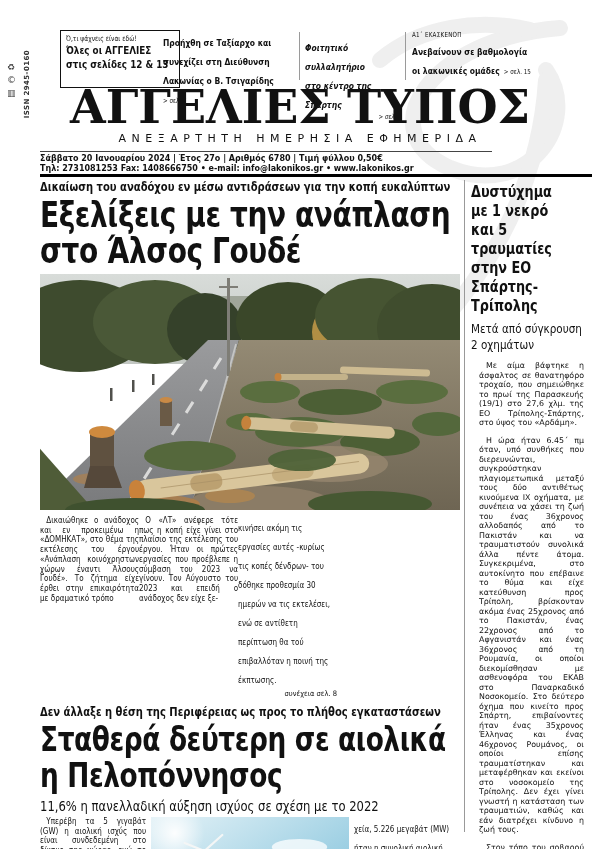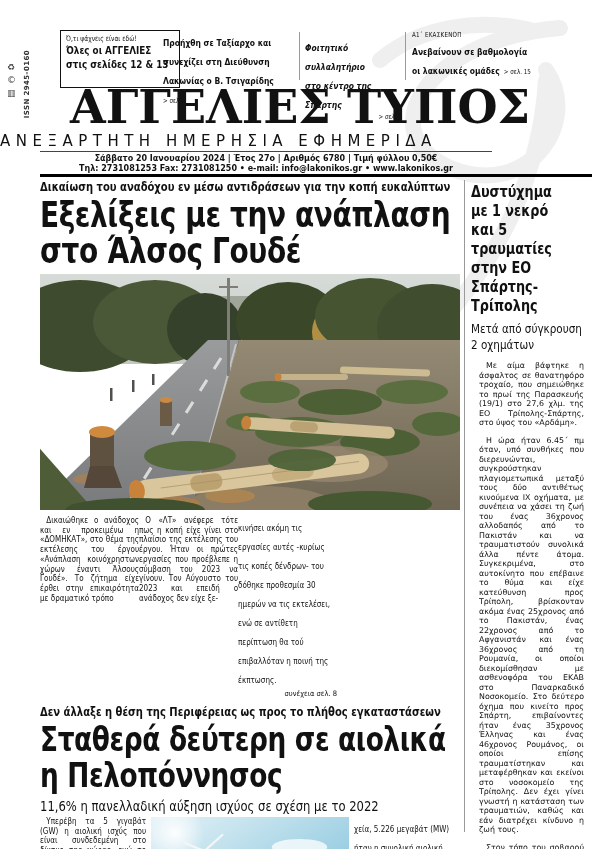--- a/index.html
+++ b/index.html
@@ -32,23 +32,23 @@
   .b4{left:412px;top:31px;width:180px;}
   .pg{font-size:7px;font-weight:400;white-space:nowrap;}
   .pg-right{display:block;text-align:right;margin-top:1px;}
   .b4-kicker{font-size:7px;font-weight:400;letter-spacing:.3px;margin-bottom:1px;}
   .vdiv{position:absolute;top:32px;width:1px;height:48px;background:#9a9a9a;}
   .vd1{left:299px;} .vd2{left:405px;}
 
   
   .mast-title{position:absolute;top:84px;left:0;right:0;text-align:center;
               font-family:"DejaVu Serif","Liberation Serif",serif;font-weight:700;font-size:46px;line-height:1;}
-  .tagline{position:absolute;top:132px;left:0;right:0;text-align:left;font-size:15px;letter-spacing:5.5px;font-weight:500;}
+  .tagline{position:absolute;top:132px;left:0;right:0;text-align:center;font-size:11px;letter-spacing:5.5px;font-weight:500;}
   .thin-rule{position:absolute;left:40px;width:452px;top:151px;height:1px;background:#444;}
-  .dateline{position:absolute;left:40px;width:452px;top:154px;text-align:center;font-size:8px;font-weight:700;line-height:9.5px;}
+  .dateline{position:absolute;left:40px;width:452px;top:154px;font-size:8px;font-weight:700;line-height:9.5px;}
   .thick-rule{position:absolute;left:40px;right:8px;top:174px;height:2.5px;background:#000;}
   .vsep{position:absolute;left:464px;top:180px;height:652px;width:1px;background:#999;}
 
   
   .main{position:absolute;left:40px;top:180px;width:420px;}
   .kicker{font-size:12.5px;font-weight:700;line-height:14px;}
   .hl{font-size:35px;font-weight:700;line-height:36px;letter-spacing:-.5px;margin:3px 0 0 0;white-space:pre-line;}
   .hl2{font-size:33px;}
   .lead-photo{width:420px;height:236px;margin-top:5px;}
   .cols4{display:flex;margin-top:6px;}
@@ -120,21 +120,21 @@
 οι λακωνικές ομάδες</span>
       <span class="pg">&gt; σελ. 15</span>
     </div>
   </div>
 
   <div class="mast-title">ΑΓΓΕΛΙΕΣ ΤΥΠΟΣ</div>
   <div class="tagline">ΑΝΕΞΑΡΤΗΤΗ ΗΜΕΡΗΣΙΑ ΕΦΗΜΕΡΙΔΑ</div>
   <div class="thin-rule"></div>
   <div class="dateline">
     <div>Σάββατο 20 Ιανουαρίου 2024 | Έτος 27ο | Αριθμός 6780 | Τιμή φύλλου 0,50€</div>
-    <div>Τηλ: 2731081253 Fax: 2731081250 • e-mail: info@lakonikos.gr • www.lakonikos.gr</div>
+    <div>Τηλ: 2731081253 Fax: 1408666750 • e-mail: info@lakonikos.gr • www.lakonikos.gr</div>
   </div>
   <div class="thick-rule"></div>
   <div class="vsep"></div>
 
   <main class="main">
     <div class="kicker sq80">Δικαίωση του αναδόχου εν μέσω αντιδράσεων για την κοπή ευκαλύπτων</div>
     <h2 class="hl sq80">Εξελίξεις με την ανάπλαση
 στο Άλσος Γουδέ</h2>
 
     <svg class="lead-photo" viewBox="0 0 420 236" preserveAspectRatio="none">

